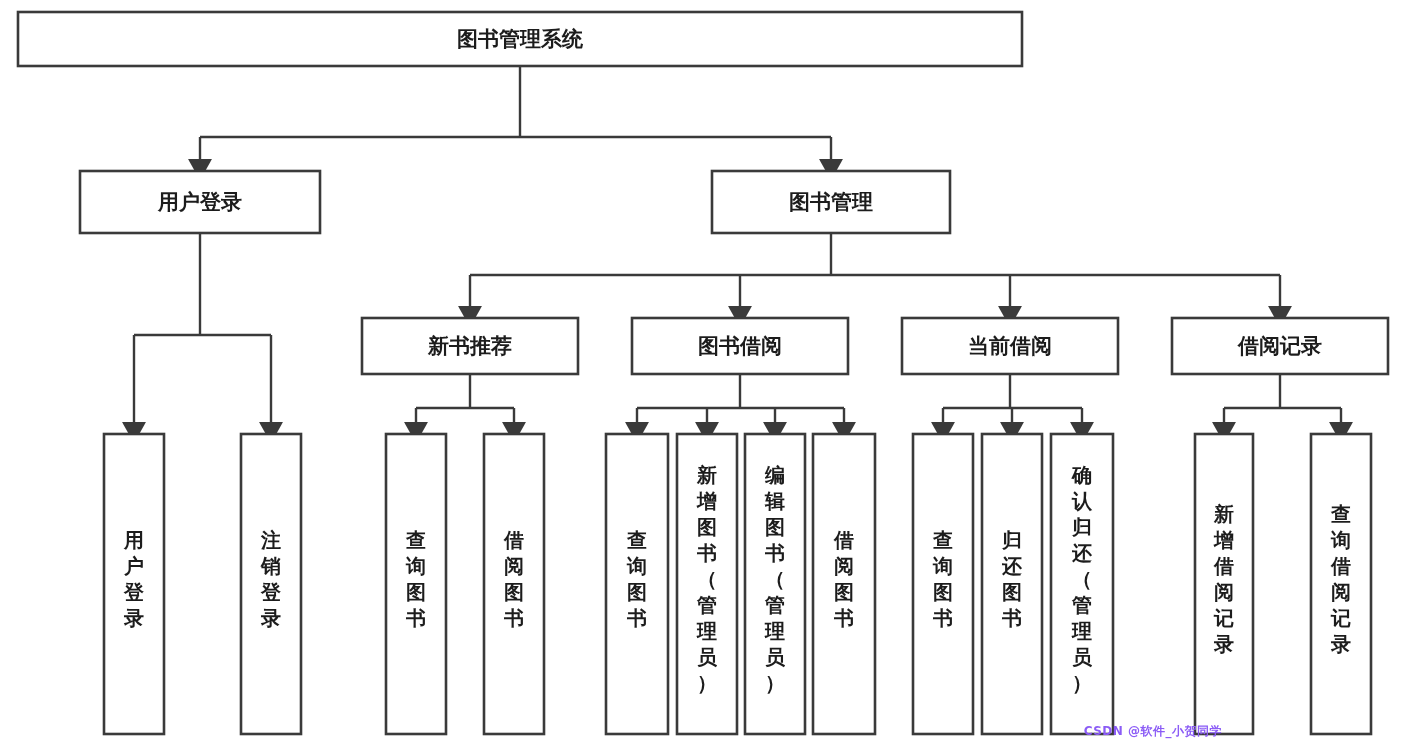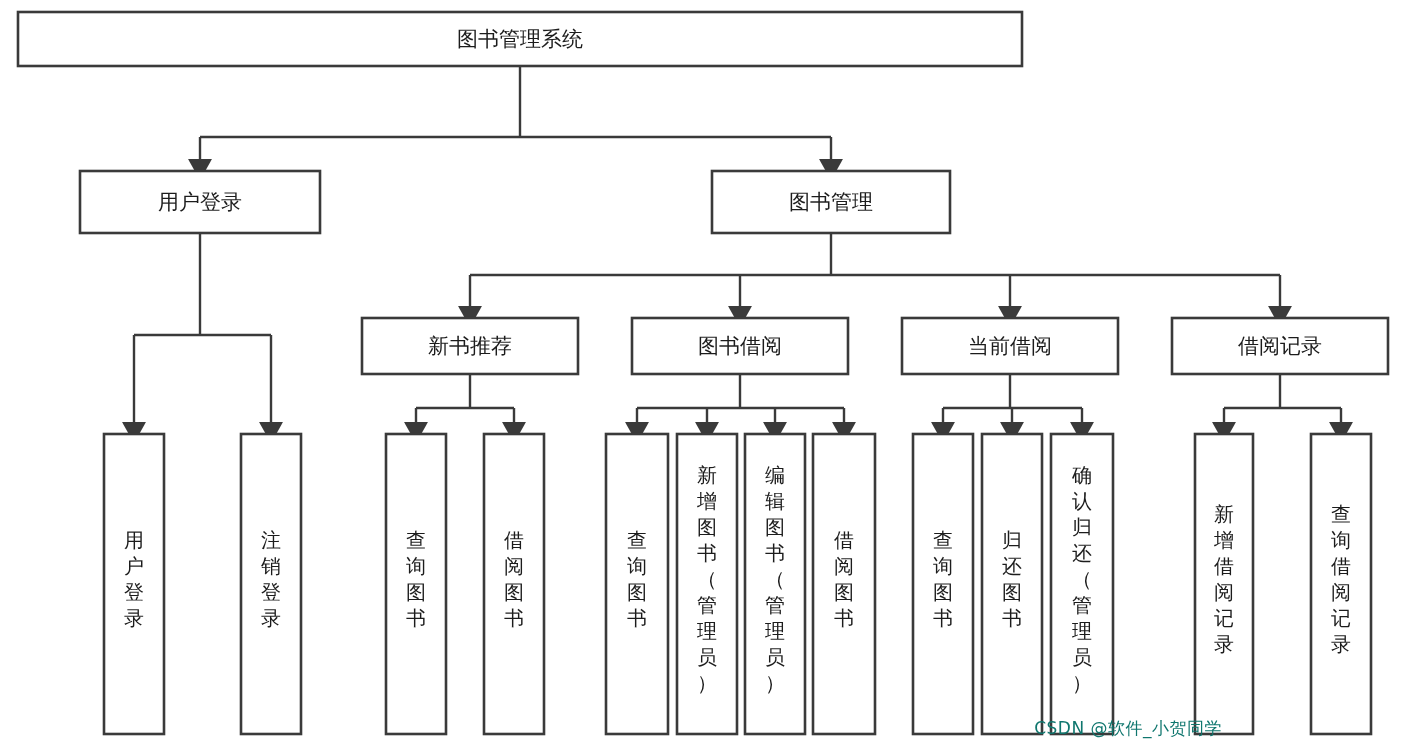--- a/index.html
+++ b/index.html
@@ -12,20 +12,21 @@
     height: 747px;
     font-family: "DejaVu Sans", "Liberation Sans", sans-serif;
     overflow: hidden;
     position: relative;
   }
   #diagram-root {
     position: relative;
     width: 1232px;
     height: 747px;
     background: #ffffff;
+    font-weight: bold;
   }
   svg#tree-svg {
     position: absolute;
     left: 0;
     top: 0;
     width: 1405px;
     height: 747px;
     display: block;
   }
   .node-box {
@@ -58,22 +59,22 @@
     font-family: "DejaVu Sans", "Liberation Sans", sans-serif;
     fill: #1c1c1c;
     font-size: 20px;
     text-anchor: middle;
   }
   .watermark {
     position: absolute;
     right: 10px;
     bottom: 7px;
     font-family: "DejaVu Sans", "Liberation Sans", sans-serif;
-    font-size: 17px;
-    color: #0f766e;
+    font-size: 12px;
+    color: #8b5cf6;
     letter-spacing: 0.5px;
     user-select: none;
     pointer-events: none;
   }
 </style>
 </head>
 <body>
 
 <div id="diagram-root">
   <svg id="tree-svg" viewBox="0 0 1405 747">

